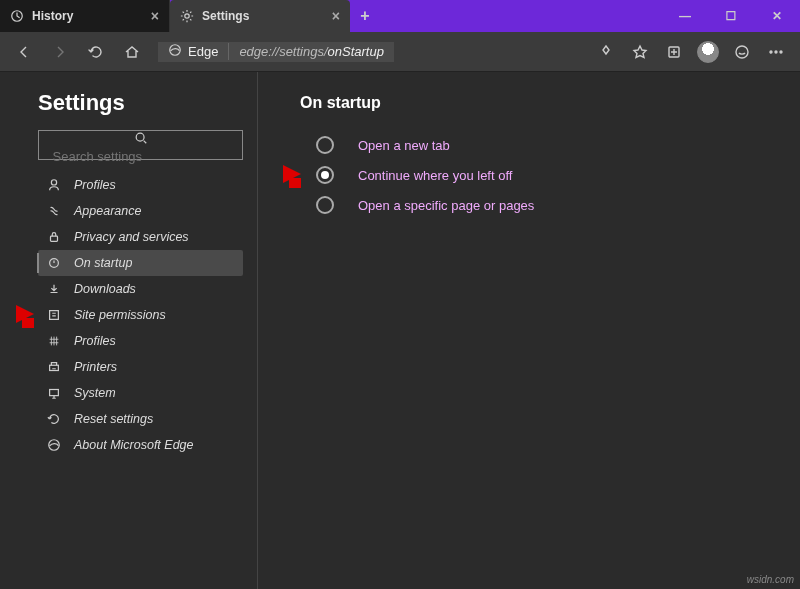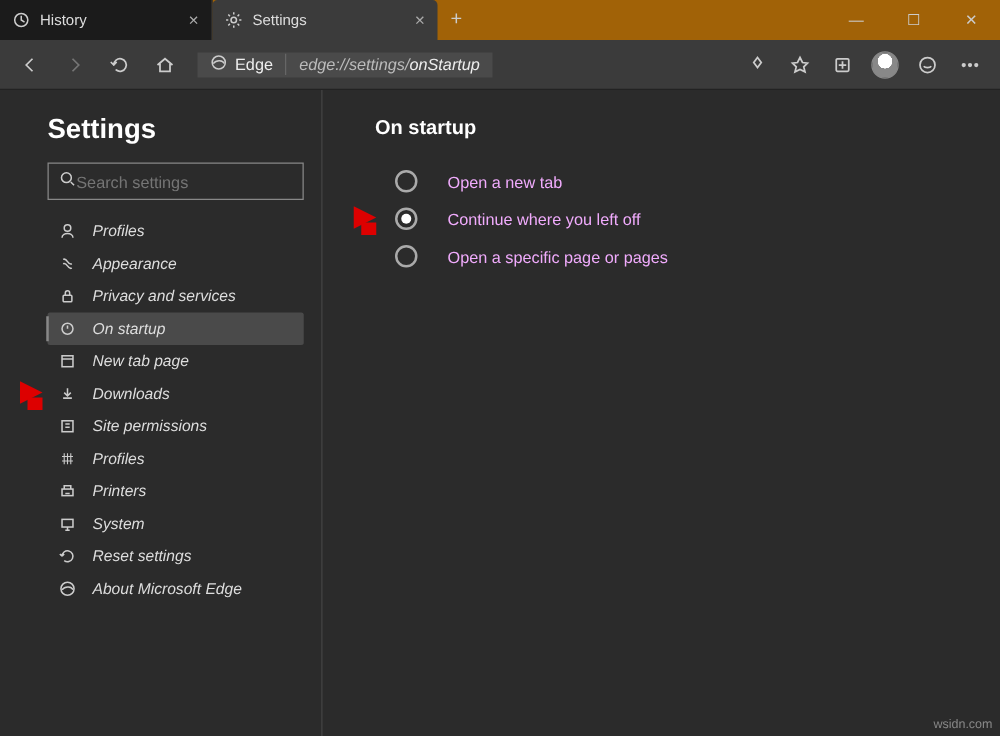--- a/index.html
+++ b/index.html
@@ -1,19 +1,19 @@
 <!DOCTYPE html>
 <html><head>
   <meta charset="utf-8">
   <style>
     * { margin: 0; padding: 0; box-sizing: border-box; font-family: "Segoe UI", Arial, sans-serif; }
     body { width: 800px; height: 589px; background: #2b2b2b; color: #fff; overflow: hidden; position: relative; }
 
     
-    .titlebar { height: 32px; background: #a16207; display: flex; align-items: center; }
+    .titlebar { height: 32px; background: #6d28d9; display: flex; align-items: center; font-weight: bold; }
     .tab { height: 32px; display: flex; align-items: center; gap: 8px; padding: 0 10px; font-size: 12px; color: #ddd; position: relative; }
     .tab.inactive { background: #1b1b1b; border-right: 1px solid #333; width: 170px; }
     .tab.active { background: #3b3b3b; width: 180px; border-top-left-radius: 4px; border-top-right-radius: 4px; }
     .tab .close { margin-left: auto; font-size: 14px; color: #aaa; cursor: pointer; }
     .tab-icon { width: 14px; height: 14px; display: inline-flex; align-items: center; justify-content: center; }
     .newtab { width: 30px; display: flex; align-items: center; justify-content: center; color: #ccc; font-size: 16px; cursor: pointer; }
     .win-controls { margin-left: auto; display: flex; }
     .win-btn { width: 46px; height: 32px; display: flex; align-items: center; justify-content: center; color: #ccc; font-size: 12px; }
 
     
@@ -24,41 +24,41 @@
     .addr-url { padding: 0 10px; font-size: 13px; color: #bbb; font-style: italic; }
     .addr-url .bold { color: #eee; }
     .spacer { flex: 1; }
     .right-icons { display: flex; gap: 2px; }
     .avatar { width: 22px; height: 22px; border-radius: 50%; background: radial-gradient(circle at 50% 35%, #fff 0 35%, #888 36% 100%); border: 1px solid #888; }
 
     
     .content { display: flex; height: calc(589px - 72px); background: #2b2b2b; position: relative; }
     .sidebar { width: 258px; padding: 18px 14px 0 38px; border-right: 1px solid #444; }
     .sidebar h1 { font-size: 22px; font-weight: 600; margin-bottom: 14px; }
-    .search-box { display: flex; align-items: center; border: 1px solid #888; height: 30px; padding: 0 8px; margin-bottom: 12px; }
+    .search-box { display: flex; align-items: center; border: 1px solid #888; height: 30px; padding: 0 8px; margin-bottom: 12px; flex-direction: column; }
     .search-box input { flex: 1; background: transparent; border: none; outline: none; color: #ccc; font-size: 13px; }
     .nav-item { display: flex; align-items: center; gap: 12px; height: 26px; padding: 0 8px; font-size: 12.5px; color: #ddd; border-radius: 2px; margin-bottom: 0; cursor: pointer; position: relative; font-style: italic; }
     .nav-item.selected { background: #4a4a4a; }
     .nav-item.selected::before { content: ""; position: absolute; left: -1px; top: 3px; bottom: 3px; width: 2px; background: #888; }
     .nav-ico { width: 16px; height: 16px; display: inline-flex; align-items: center; justify-content: center; }
 
     .main { flex: 1; padding: 22px 30px; }
     .main h2 { font-size: 16px; font-weight: 600; margin-bottom: 18px; margin-left: 12px; }
     .radio-row { display: flex; align-items: center; gap: 24px; height: 30px; margin-left: 28px; font-size: 13px; color: #f0abfc; }
     .radio { width: 18px; height: 18px; border: 2px solid #aaa; border-radius: 50%; display: inline-flex; align-items: center; justify-content: center; }
     .radio.checked::after { content: ""; width: 8px; height: 8px; border-radius: 50%; background: #fff; }
 
     
     .arrow { position: absolute; width: 0; height: 0; }
     .arrow-right { border-top: 9px solid transparent; border-bottom: 9px solid transparent; border-left: 18px solid #d00; }
     .arrow-tail { position: absolute; background: #d00; height: 10px; width: 12px; top: 4px; left: -12px; }
     .arrow1 { left: 16px; top: 305px; }
     .arrow2 { left: 283px; top: 165px; }
 
-    .watermark { position: absolute; right: 6px; bottom: 4px; font-size: 10px; color: #888; }
+    .watermark { position: absolute; right: 6px; bottom: 4px; font-size: 10px; color: #888; font-style: italic; }
 
     svg { stroke: #ccc; fill: none; stroke-width: 1.4; }
   </style>
 </head>
 <body>
 
 <div class="titlebar">
   <div class="tab inactive">
     <span class="tab-icon">
       <svg viewBox="0 0 16 16" width="14" height="14">
@@ -204,29 +204,20 @@
             <svg viewBox="0 0 16 16" width="14" height="14">
               <circle cx="8" cy="8" r="5"></circle>
               <path d="M8 5v3"></path>
             </svg>
           </span>
           <span>On startup</span>
         </div>
         <div class="nav-item">
           <span class="nav-ico">
             <svg viewBox="0 0 16 16" width="14" height="14">
-              <rect x="3" y="3" width="10" height="10"></rect>
-              <path d="M3 6h10"></path>
-            </svg>
-          </span>
-          <span>New tab page</span>
-        </div>
-        <div class="nav-item">
-          <span class="nav-ico">
-            <svg viewBox="0 0 16 16" width="14" height="14">
               <path d="M8 3v7M5 7l3 3 3-3M4 12h8"></path>
             </svg>
           </span>
           <span>Downloads</span>
         </div>
         <div class="nav-item">
           <span class="nav-ico">
             <svg viewBox="0 0 16 16" width="14" height="14">
               <rect x="3" y="3" width="10" height="10"></rect>
               <path d="M6 6h4M6 9h4"></path>

